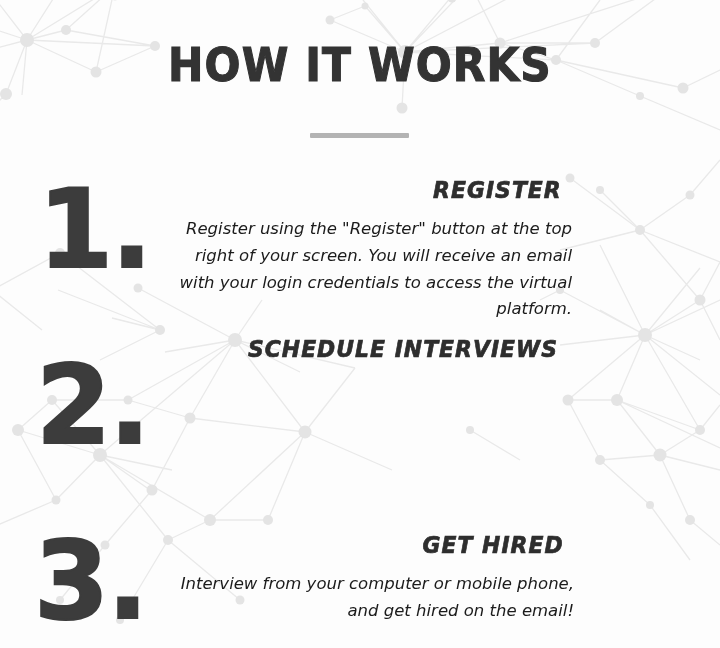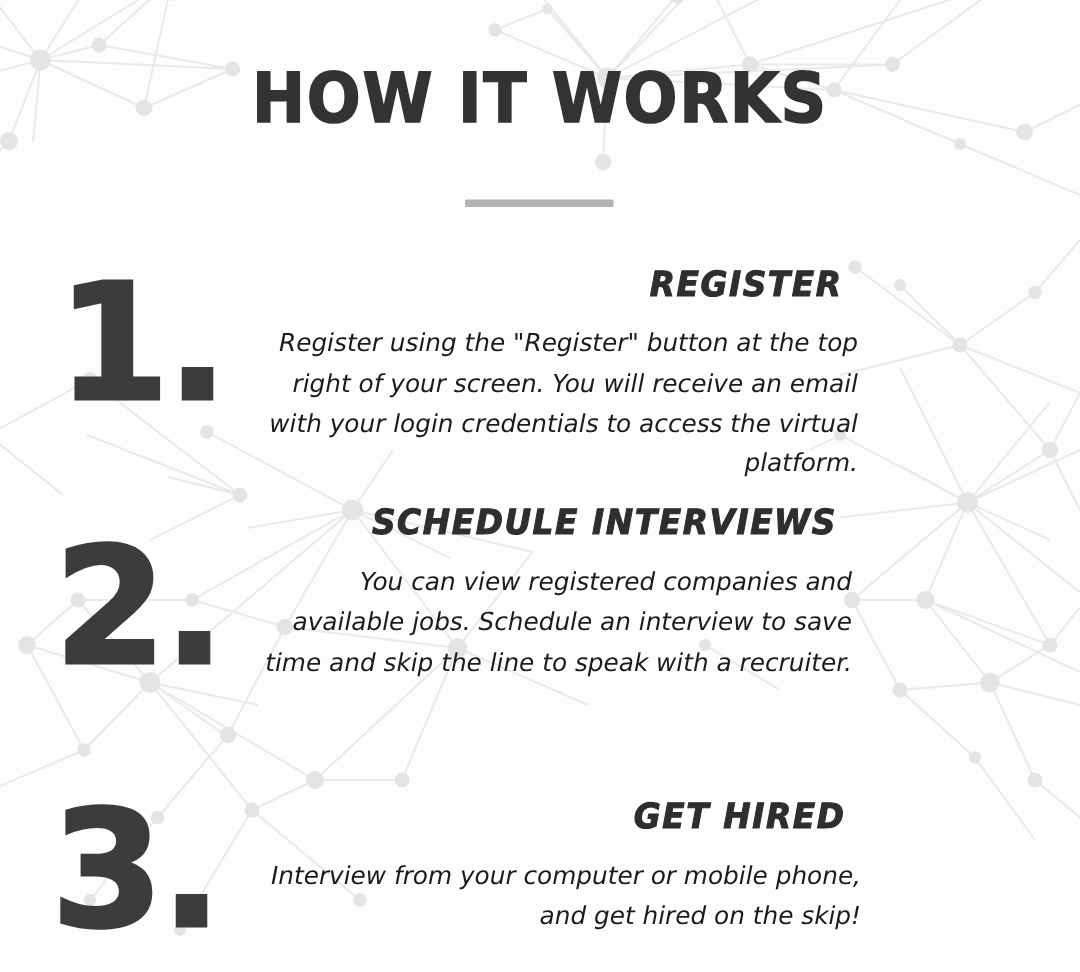--- a/index.html
+++ b/index.html
@@ -245,26 +245,25 @@
       <div class="step-body">
         <h2 class="step-heading">REGISTER</h2>
         <p class="step-text">Register using the "Register" button at the top right of your screen. You will receive an email with your login credentials to access the virtual platform.</p>
       </div>
     </section>
 
     <section class="step" id="step-2">
       <div class="step-number">2.</div>
       <div class="step-body">
         <h2 class="step-heading">SCHEDULE INTERVIEWS</h2>
-        <p class="step-text">You can view registered companies and available jobs. Schedule an interview to save time and skip the line to speak with a recruiter.</p>
       </div>
     </section>
 
     <section class="step" id="step-3">
       <div class="step-number">3.</div>
       <div class="step-body">
         <h2 class="step-heading">GET HIRED</h2>
-        <p class="step-text">Interview from your computer or mobile phone, and get hired on the skip!</p>
+        <p class="step-text">Interview from your computer or mobile phone, and get hired on the email!</p>
       </div>
     </section>
 
   </div>
 </div>
 
 </body></html>

